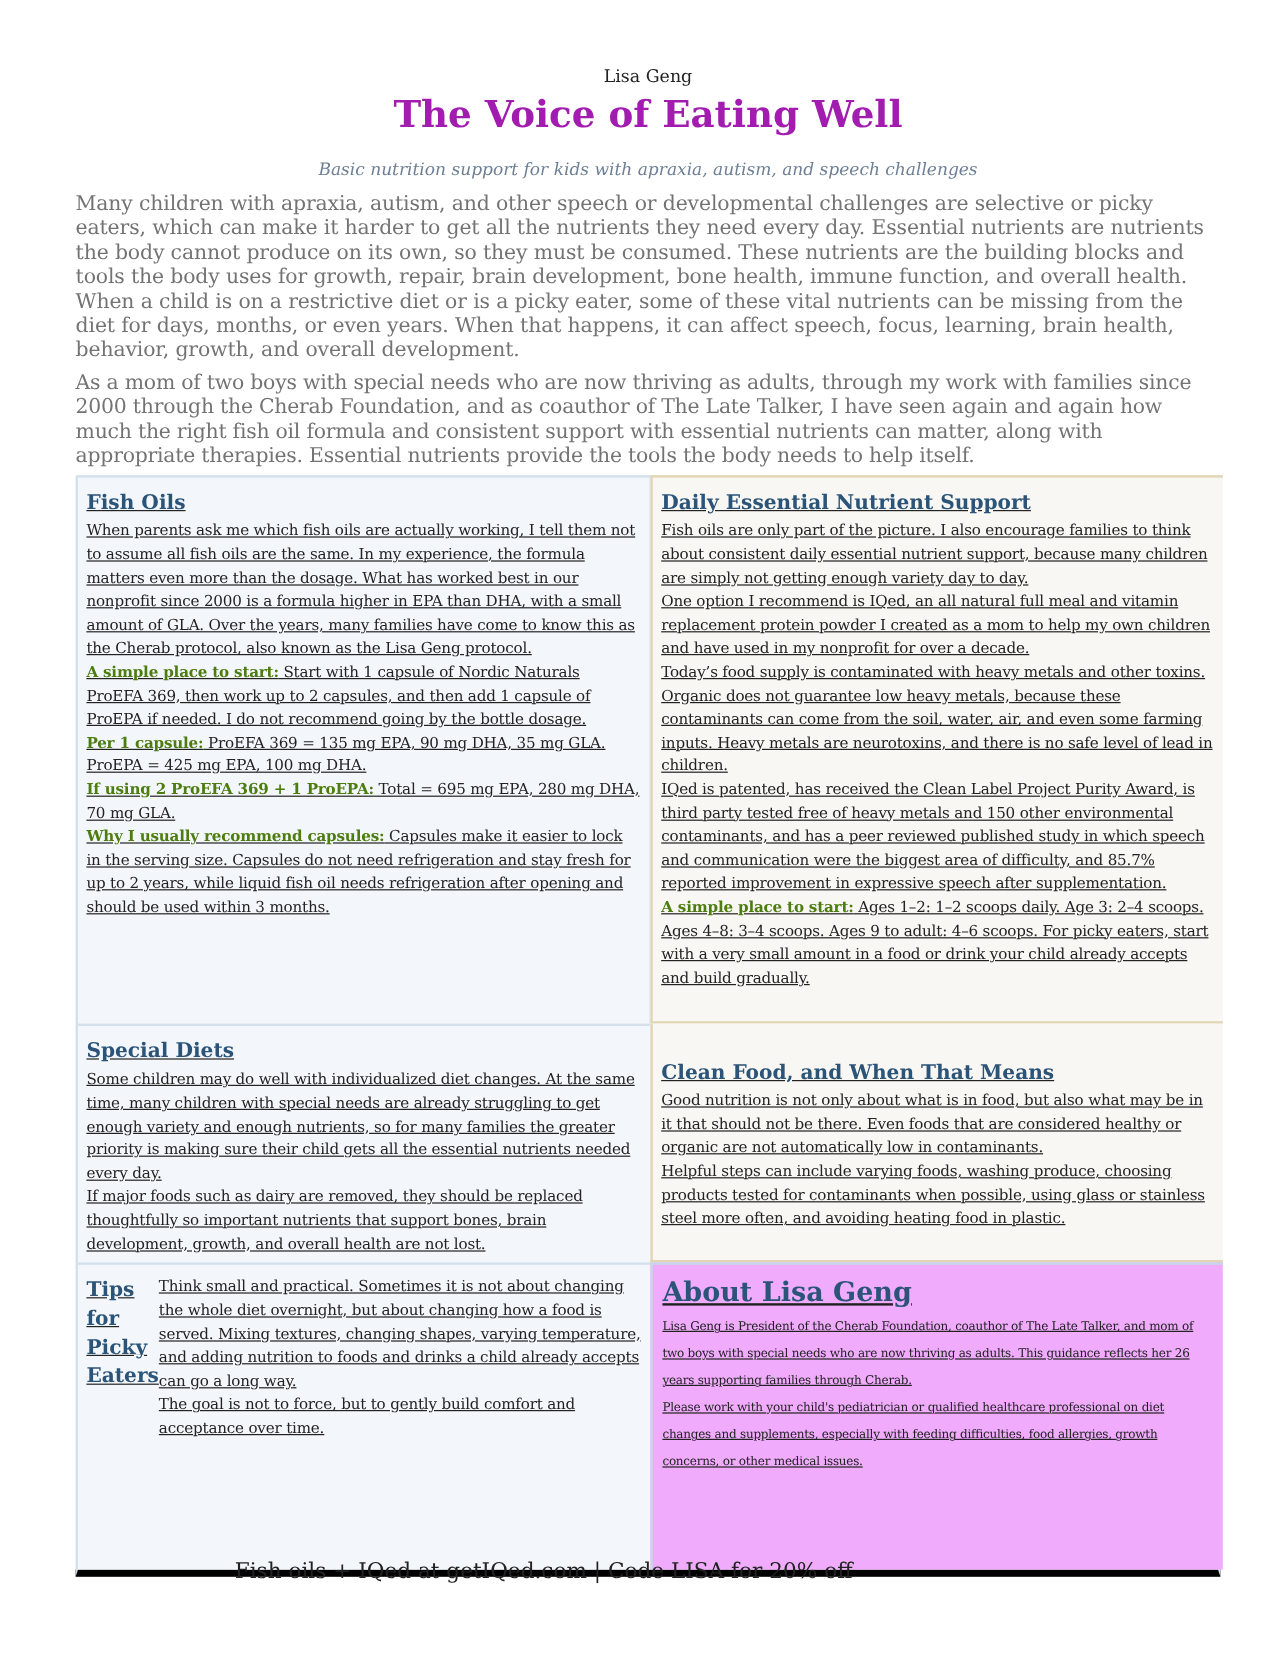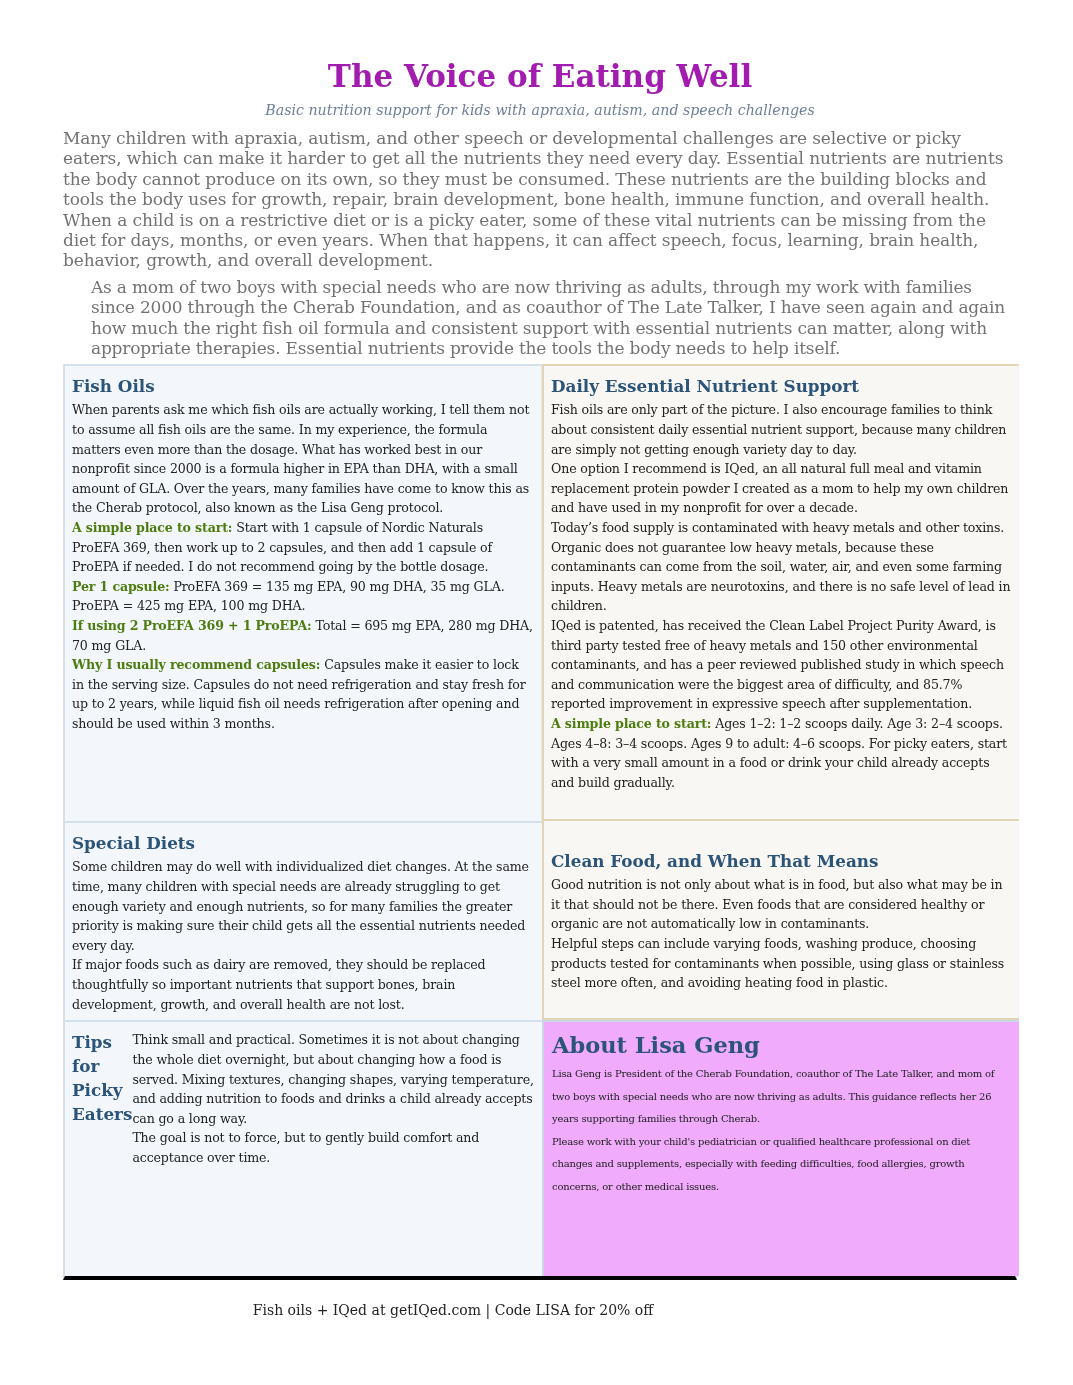--- a/index.html
+++ b/index.html
@@ -13,37 +13,38 @@
   .author {
     text-align: center; font-size: 14.5px; color: #222;
     line-height: 20px;
   }
   .title {
     text-align: center; font-size: 31px; font-weight: bold;
     color: #a21caf; line-height: 40px; margin-top: 2px;
   }
   .subtitle {
     text-align: center; font-style: italic; font-size: 14.2px;
-    color: #6d7f95; line-height: 20px; margin-top: 4px;
+    color: #6d7f95; line-height: 20px; margin-top: 16px;
   }
   .intro {
     font-size: 17px; line-height: 20.4px; color: #737373;
     margin-top: 8px; letter-spacing: -0.12px;
   }
-  .intro p + p { margin-top: 6px; margin-left: 28px; }
+  .intro p + p { margin-top: 6px; }
   .intro p.narrow { letter-spacing: -0.2px; }
 
   .grid {
     margin-top: 6px;
     display: grid;
     grid-template-columns: 477px 477px;
     grid-template-rows: 457px 199px 256px;
     border-left: 2px solid #d4e0ec;
     border-right: 2px solid #d4e0ec;
-    border-bottom: 4px solid #000000;
+    border-bottom: 6px solid #000000;
+    text-decoration: underline;
   }
   .cell { padding: 8px 8px 6px 7px; font-size: 12.6px; line-height: 19.6px; }
   .cell p { letter-spacing: -0.15px; }
   .cell p + p { margin-top: 0; }
   .blue { background: #f3f7fb; border-top: 2px solid #d4e0ec; }
   .beige { background: #f8f7f3; border: 2px solid #e2d5b3; }
   .cell h2 {
     font-size: 16.8px; font-weight: bold; color: #2b5478;
     line-height: 24px; margin-bottom: 2px;
   }
@@ -57,27 +58,28 @@
   .c-about {
     grid-column: 2; grid-row: 3; background: #f0abfc;
     border-top: 2px solid #c7d7e6; border-left: 2px solid #c7d7e6;
     padding: 8px 8px 6px 8px;
   }
   .c-about h2 { font-size: 22.5px; line-height: 30px; color: #2b5478; margin-bottom: 3px; }
   .c-about p { font-size: 10px; line-height: 22.5px; letter-spacing: -0.2px; }
 
   .footer {
     position: absolute; left: 0; width: 906px; top: 1300px;
-    text-align: center; font-size: 14px; color: #222; line-height: 20px;
+    text-align: center; font-size: 18px; color: #222; line-height: 20px;
   }
 </style>
 </head>
 <body>
 
 <div class="page">
+  <div class="author">Lisa Geng</div>
   <h1 class="title">The Voice of Eating Well</h1>
   <div class="subtitle">Basic nutrition support for kids with apraxia, autism, and speech challenges</div>
 
   <div class="intro">
     <p>Many children with apraxia, autism, and other speech or developmental challenges are selective or picky eaters, which can make it harder to get all the nutrients they need every day. Essential nutrients are nutrients the body cannot produce on its own, so they must be consumed. These nutrients are the building blocks and tools the body uses for growth, repair, brain development, bone health, immune function, and overall health. When a child is on a restrictive diet or is a picky eater, some of these vital nutrients can be missing from the diet for days, months, or even years. When that happens, it can affect speech, focus, learning, brain health, behavior, growth, and overall development.</p>
     <p class="narrow">As a mom of two boys with special needs who are now thriving as adults, through my work with families since 2000 through the Cherab Foundation, and as coauthor of The Late Talker, I have seen again and again how much the right fish oil formula and consistent support with essential nutrients can matter, along with appropriate therapies. Essential nutrients provide the tools the body needs to help itself.</p>
   </div>
 
   <div class="grid">
     <section class="cell blue c-fish">

